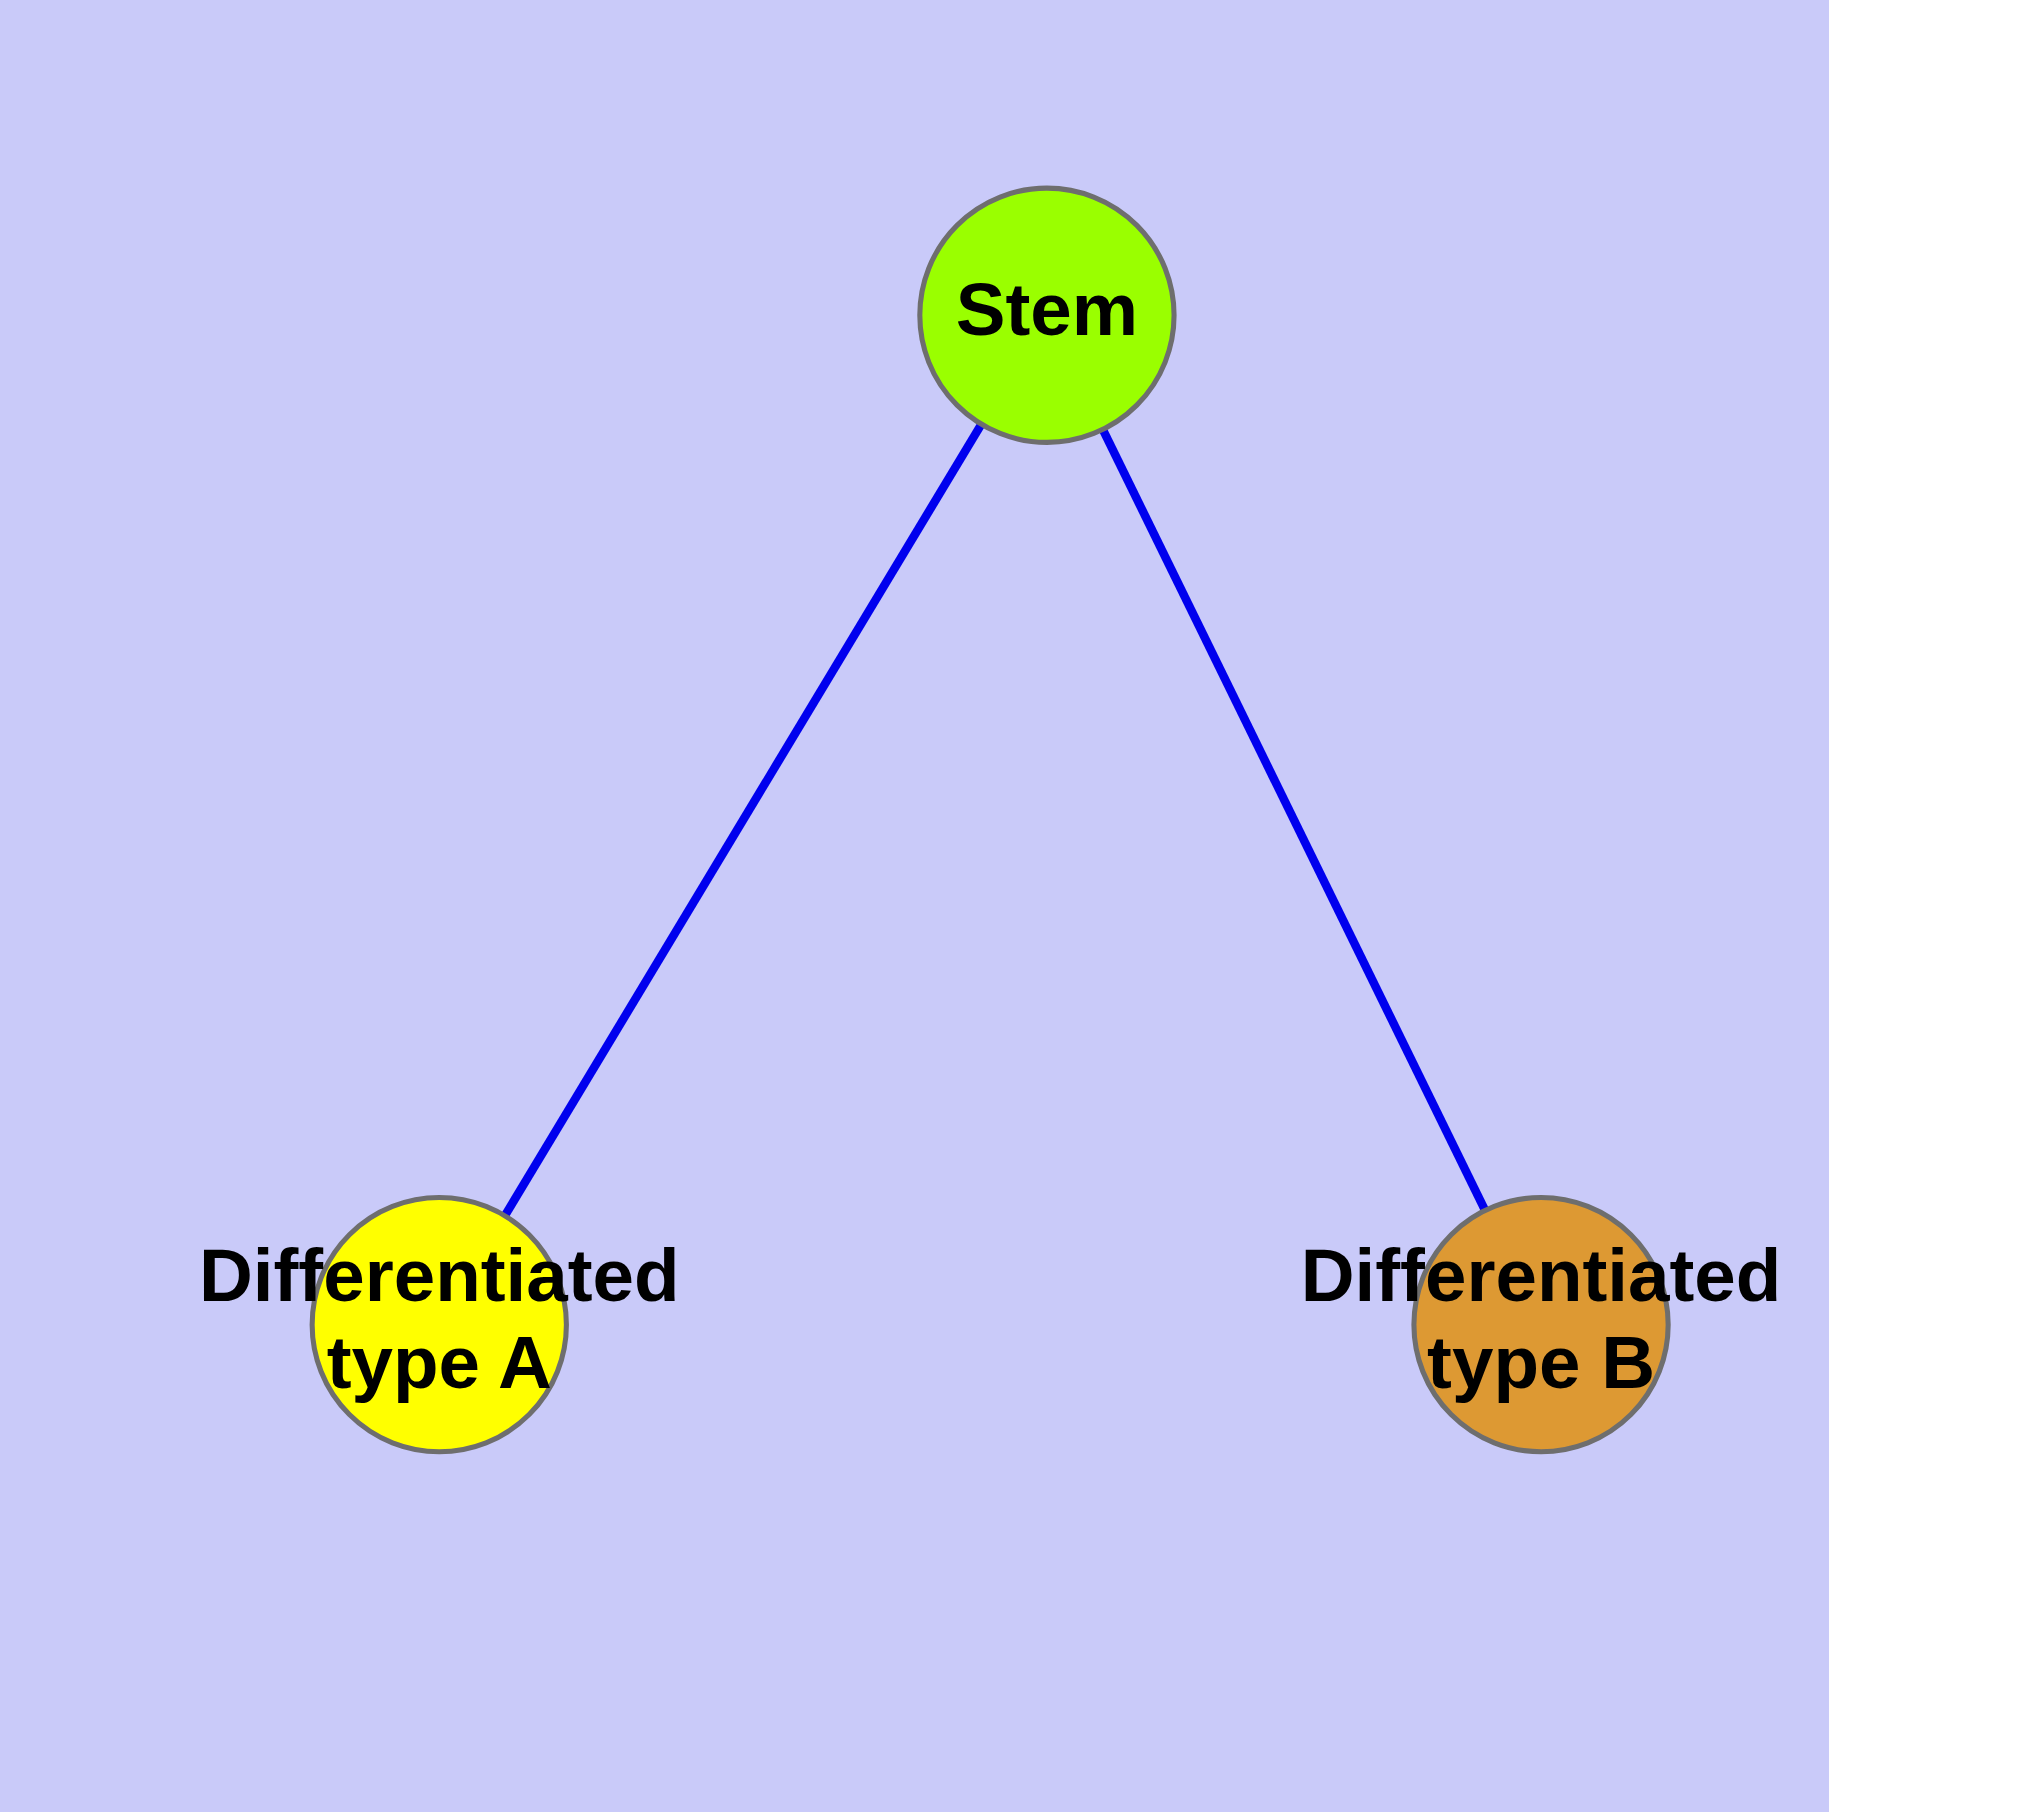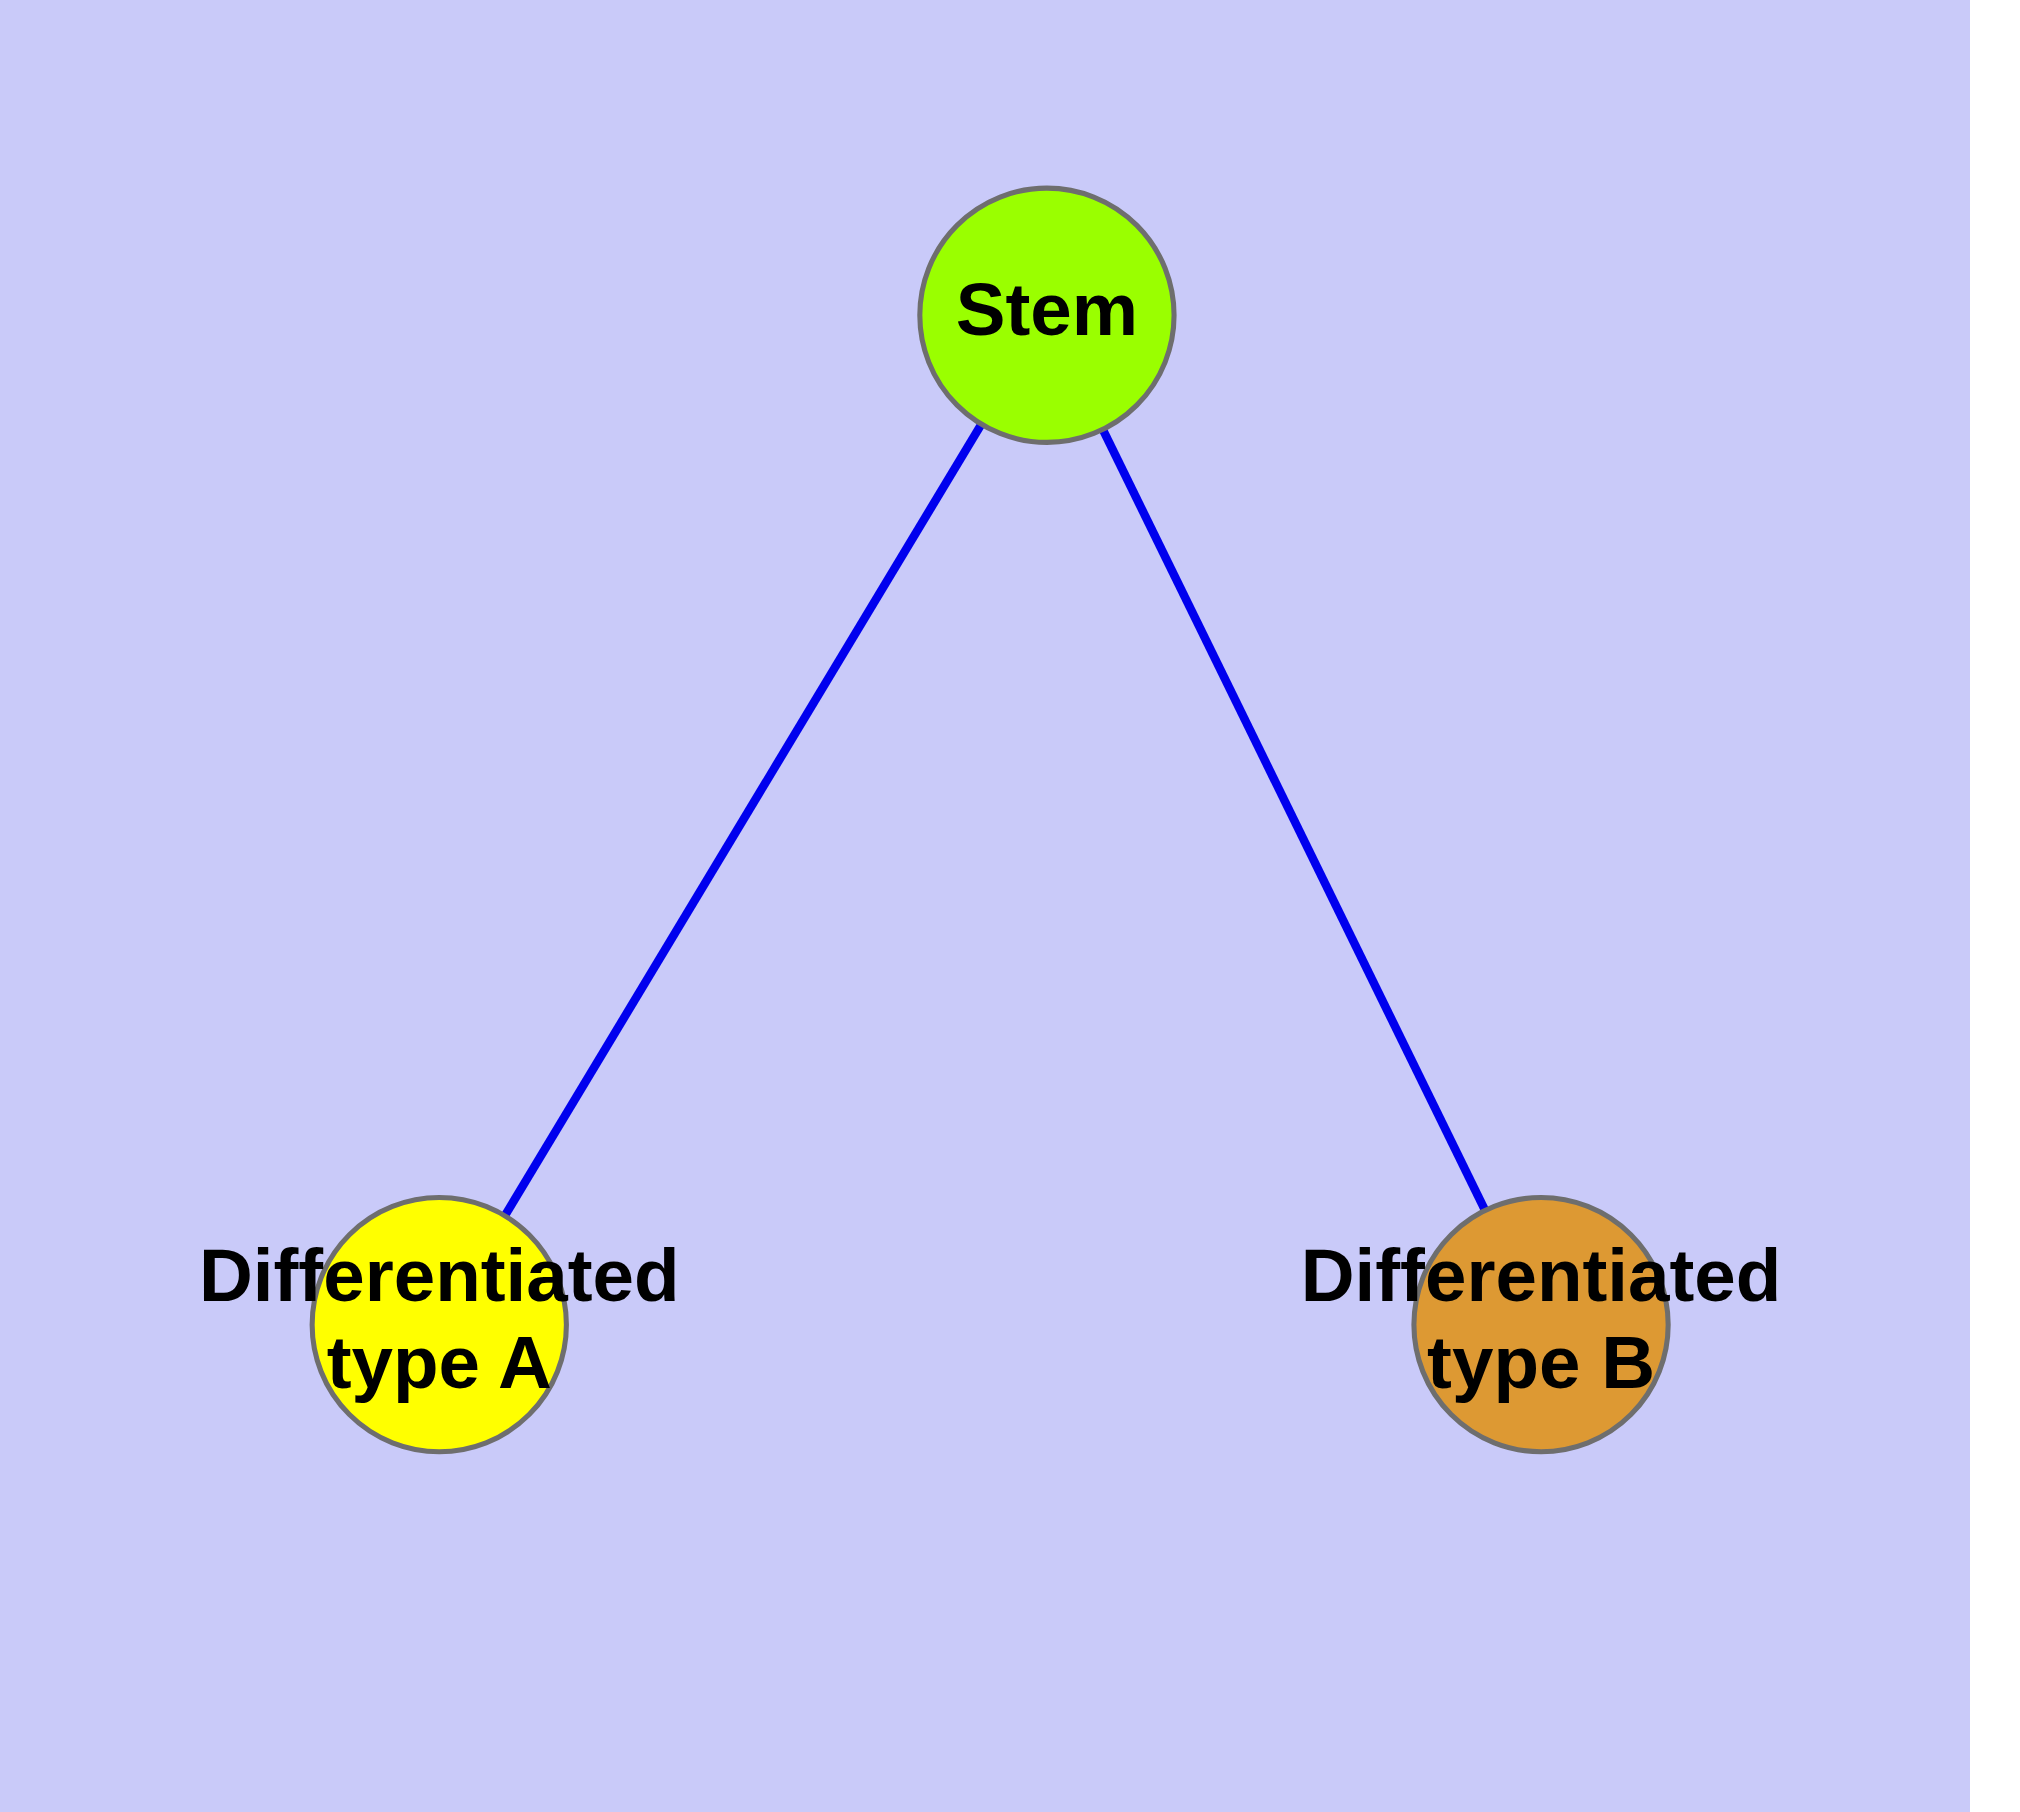--- a/index.html
+++ b/index.html
@@ -27,21 +27,21 @@
     font-family: "Liberation Sans", sans-serif;
     font-weight: bold;
     fill: #000000;
     text-anchor: middle;
     dominant-baseline: middle;
   }
 </style>
 </head>
 <body>
 
-<div id="canvas" style="width: 1970px; height: 1812px; background: rgb(201, 202, 249);">
+<div id="canvas" style="width: 1829px; height: 1812px; background: rgb(201, 202, 249);">
   <svg id="graph-svg" viewBox="0 0 2384 2138" style="width: 2021px; height: 1812px;">
 
     <g>
       <line class="graph-edge" x1="1235" y1="372" x2="518" y2="1563" stroke="#0000ee" stroke-width="10" stroke-linecap="butt"></line>
       <line class="graph-edge" x1="1235" y1="372" x2="1818" y2="1563" stroke="#0000ee" stroke-width="10" stroke-linecap="butt"></line>
     </g>
 
     <g>
       <circle cx="1235" cy="372" r="150" fill="#9aff00" stroke="#6e6e6e" stroke-width="6"></circle>
     </g>

